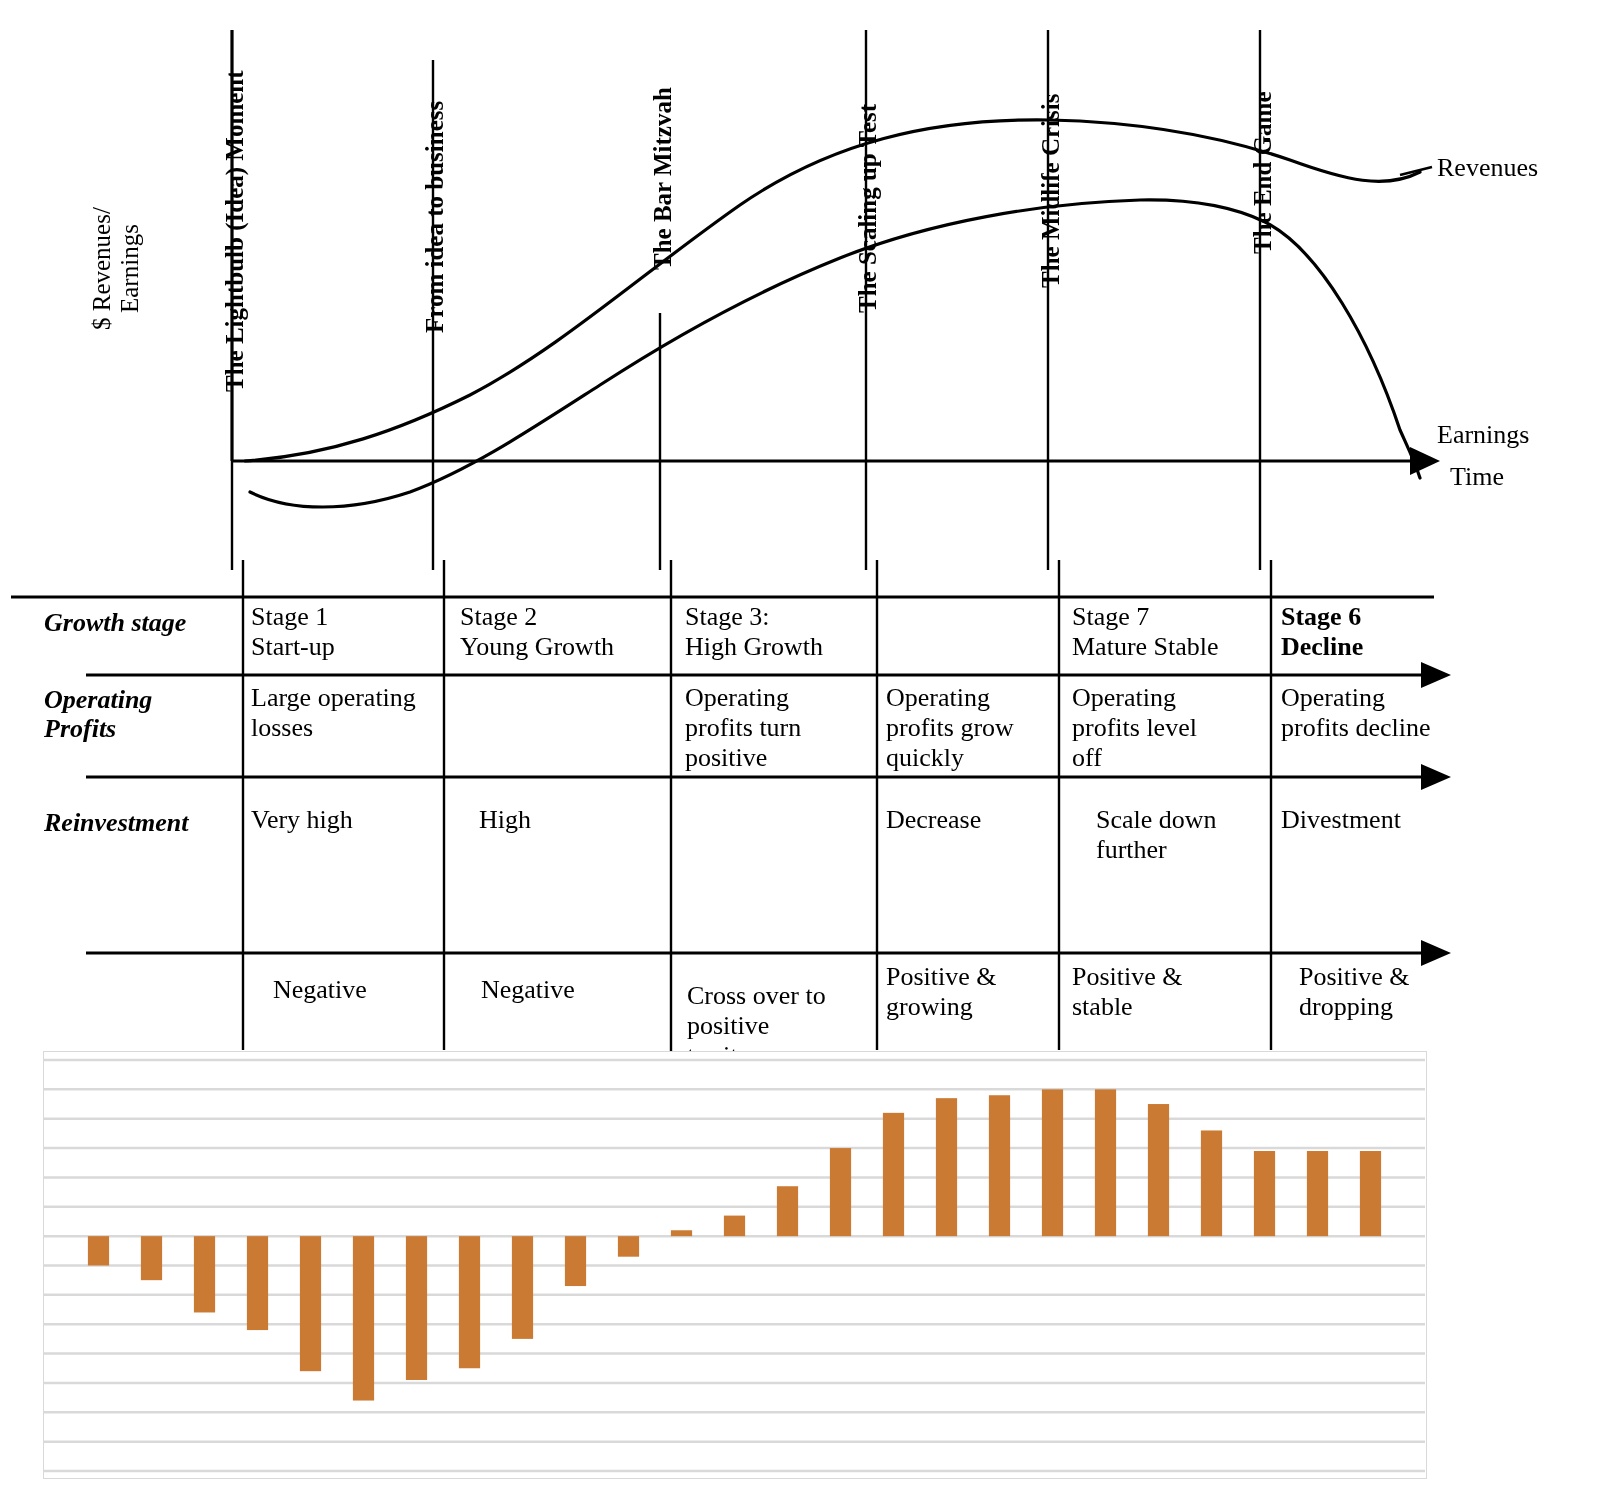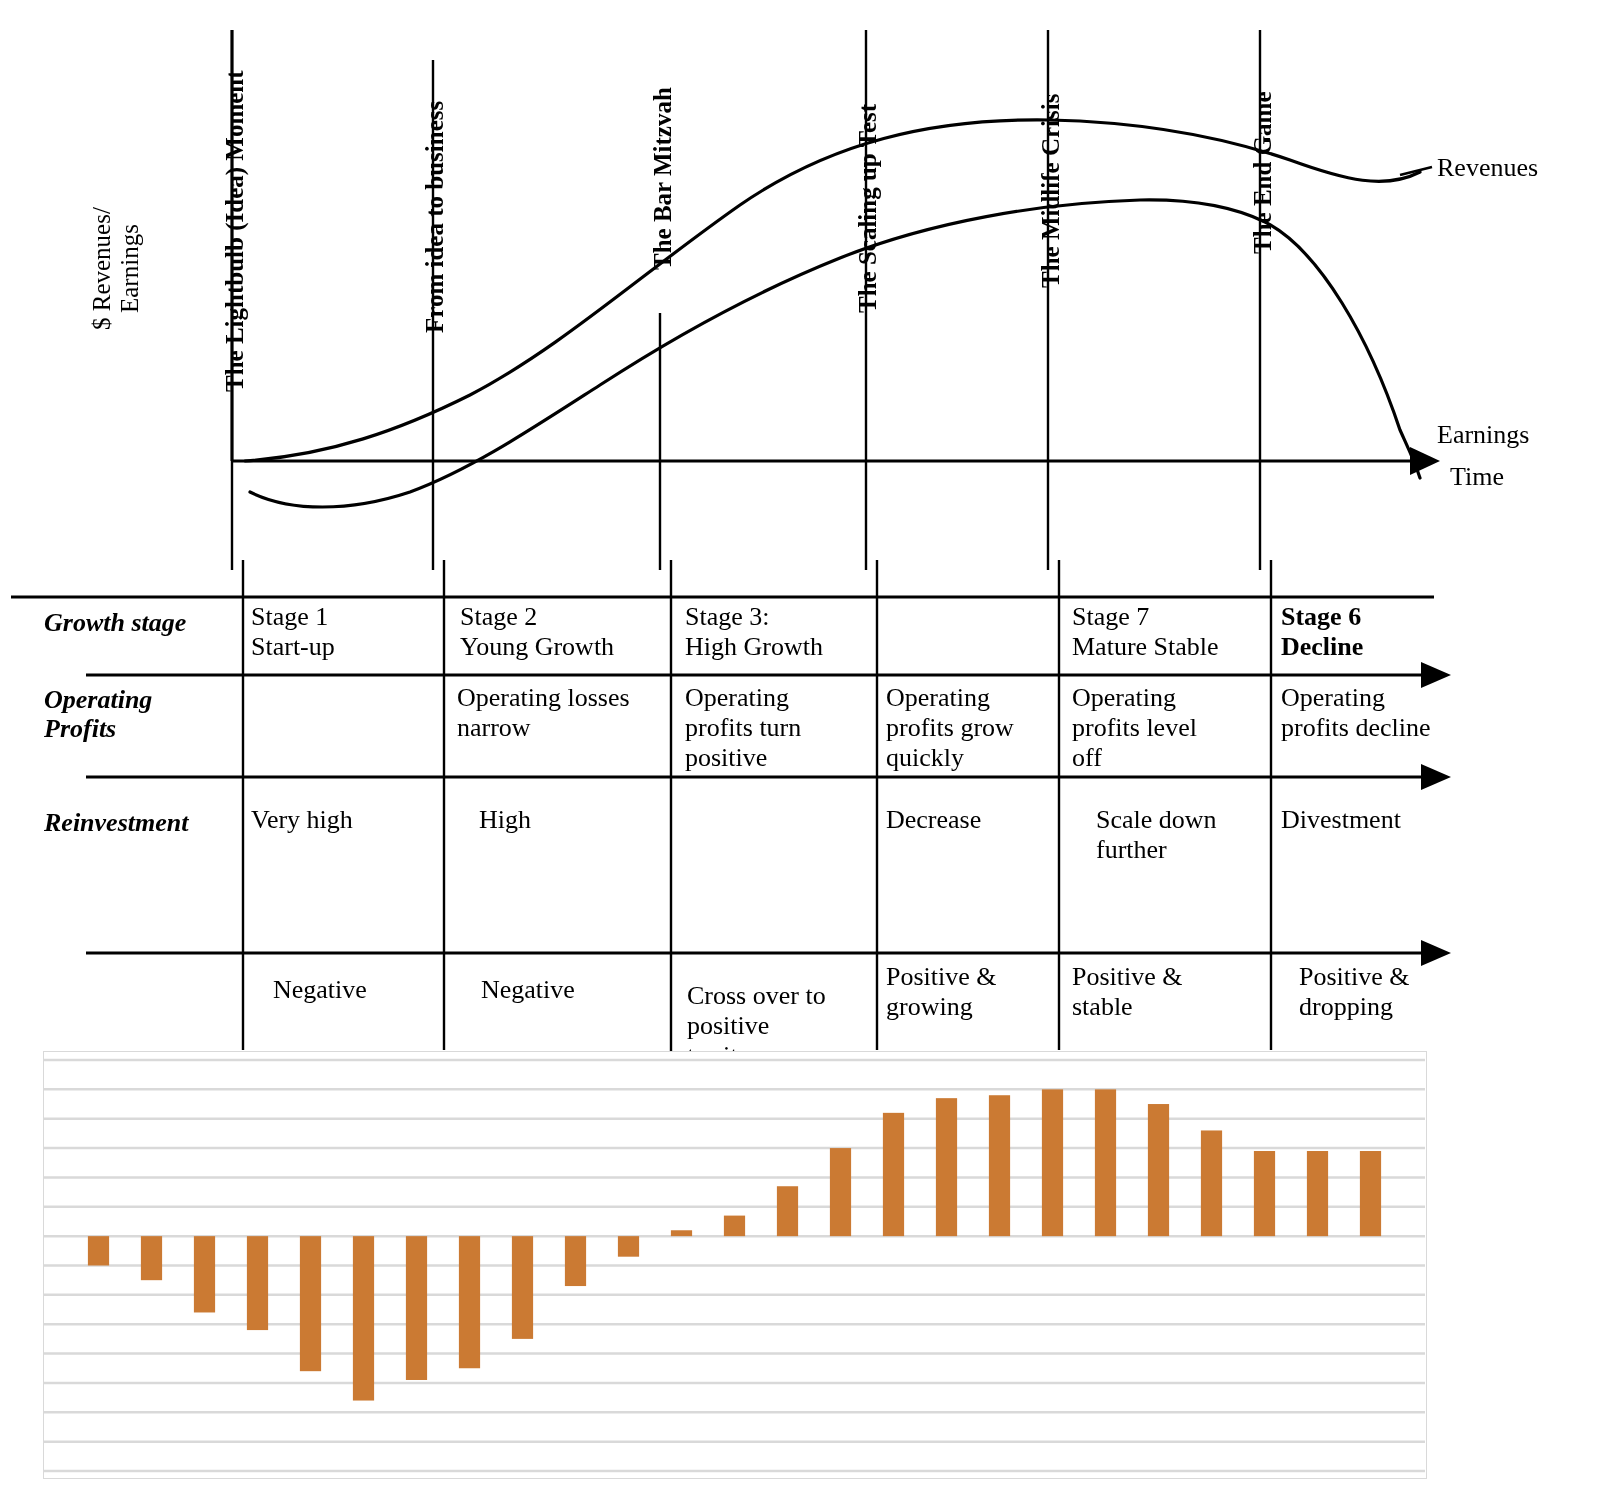--- a/index.html
+++ b/index.html
@@ -153,22 +153,22 @@
 Start-up</div>
     <div class="cell" style="left:449px; top:42px;">Stage 2
 Young Growth</div>
     <div class="cell" style="left:674px; top:42px;">Stage 3:
 High Growth</div>
     <div class="cell" style="left:1061px; top:42px;">Stage 7
 Mature Stable</div>
     <div class="cell" style="left:1270px; top:42px;font-weight:bold;">Stage 6
 Decline</div>
 
-    <div class="cell" style="left:446px; top:123px;">Operating losses
-narrow</div>
+    <div class="cell" style="left:240px; top:123px;">Large operating
+losses</div>
     <div class="cell" style="left:674px; top:123px;">Operating
 profits turn
 positive</div>
     <div class="cell" style="left:875px; top:123px;">Operating
 profits grow
 quickly</div>
     <div class="cell" style="left:1061px; top:123px;">Operating
 profits level
 off</div>
     <div class="cell" style="left:1270px; top:123px;">Operating

